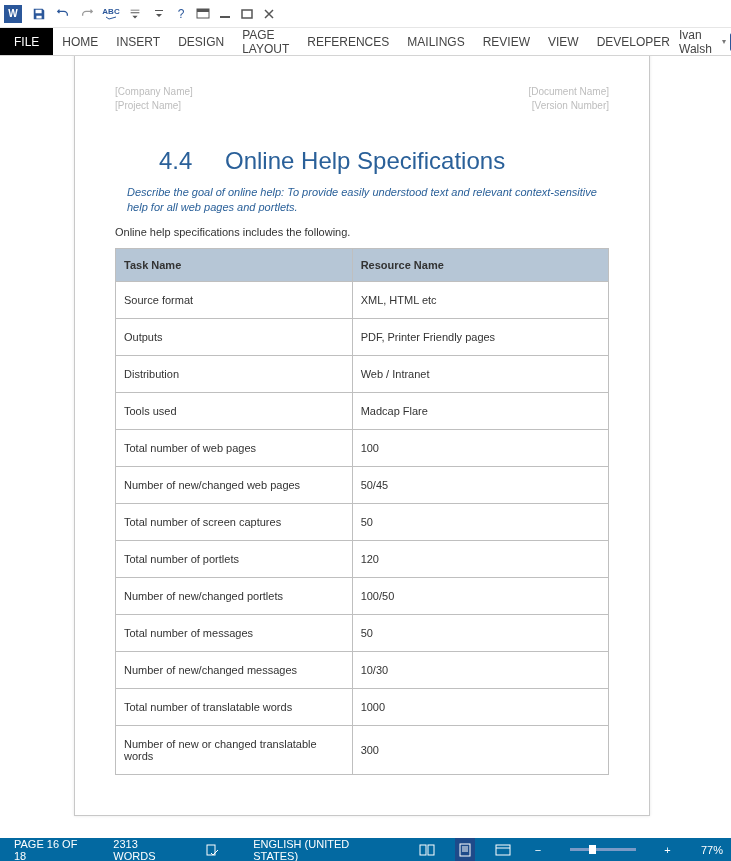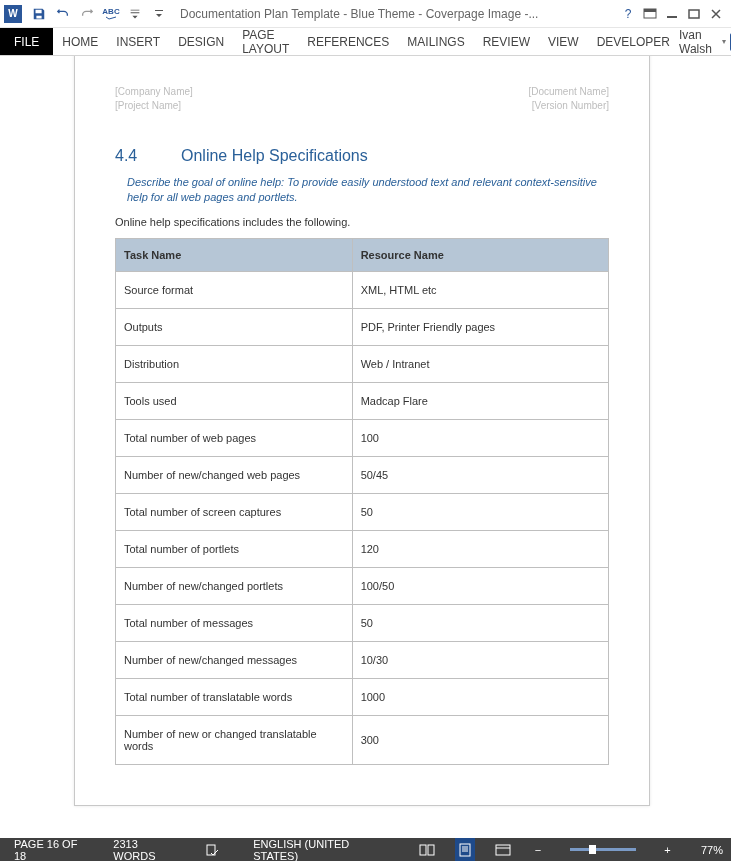--- a/index.html
+++ b/index.html
@@ -116,25 +116,26 @@
     display: flex;
     justify-content: space-between;
     color: #bdbdbd;
     font-size: 10px;
   }
   .hdr-col div { line-height: 14px; }
   .hdr-right { text-align: right; }
   .section-head {
     color: #2a6099;
     font-family: "Segoe UI Light", "Segoe UI", sans-serif;
-    font-size: 16px;
+    font-size: 24px;
     font-weight: 400;
     margin-bottom: 10px;
     display: flex;
     gap: 30px;
+    margin-left: 44px;
   }
   .section-num { min-width: 36px; }
   .section-desc {
     color: #2a6099;
     font-style: italic;
     font-size: 11px;
     margin: 0 0 10px 12px;
     line-height: 1.4;
   }
   .intro-line {
@@ -157,21 +158,21 @@
     padding: 12px 8px;
     border: 1px solid #bfbfbf;
     vertical-align: middle;
   }
   .spec-table td:first-child { width: 48%; }
   
   .statusbar {
     position: absolute;
     left: 0; right: 0; bottom: 0;
     height: 23px;
-    background: #404040;
+    background: #0369a1;
     color: #fff;
     display: flex;
     align-items: center;
     font-size: 11px;
     padding: 0 6px;
     gap: 18px;
   }
   .status-item { padding: 0 8px; display: flex; align-items: center; gap: 4px; }
   .status-spacer { flex: 1; }
   .view-btn {
@@ -223,21 +224,20 @@
           <path fill="#555" d="M3 3h10v1H3zM3 6h10v1H3z"></path>
           <path fill="#555" d="M5 10l3 3 3-3z"></path>
         </svg>
     </div>
     <div class="qat-icon">
       <svg width="8" height="8">
           <path fill="#555" d="M0 0h8v1H0zM1 4l3 3 3-3z"></path>
         </svg>
     </div>
   </div>
-  <div class="title-text">Documentation Plan Template - Blue Theme - Coverpage Image -...</div>
   <div class="win-controls">
     <div class="win-ctrl" style="color:#2b579a;">?</div>
     <div class="win-ctrl">
       <svg width="14" height="12">
           <rect x="1" y="1" width="12" height="9" fill="none" stroke="#555"></rect>
           <rect x="1" y="1" width="12" height="3" fill="#555"></rect>
         </svg>
     </div>
     <div class="win-ctrl">
       <svg width="12" height="12">

